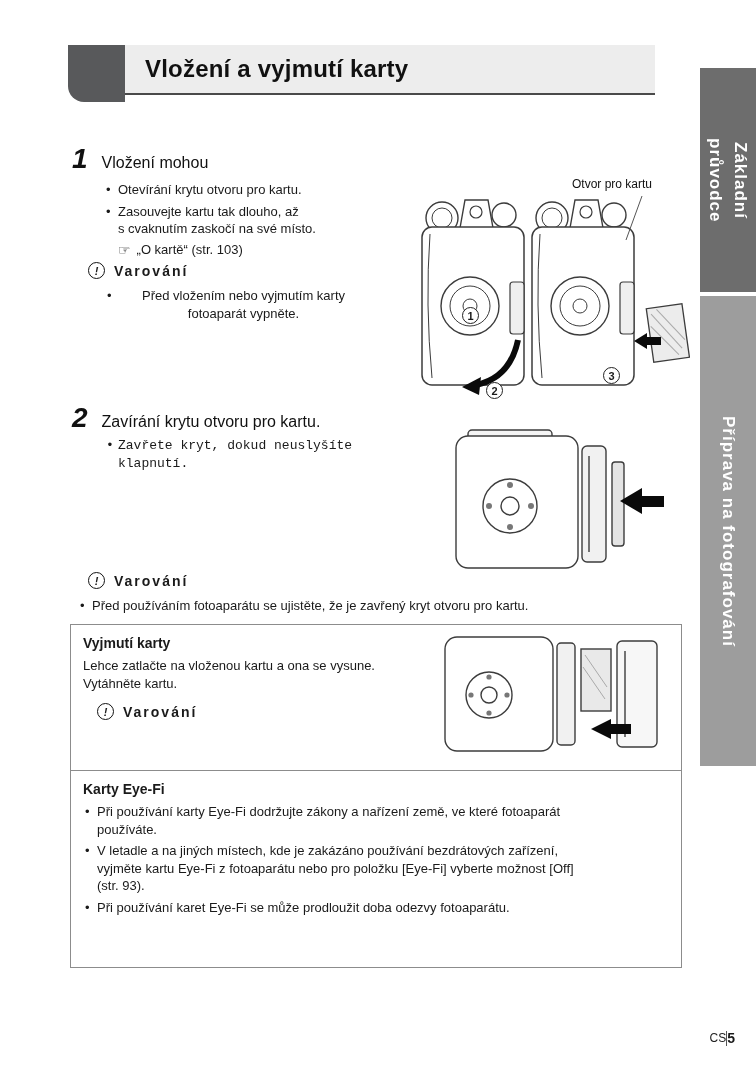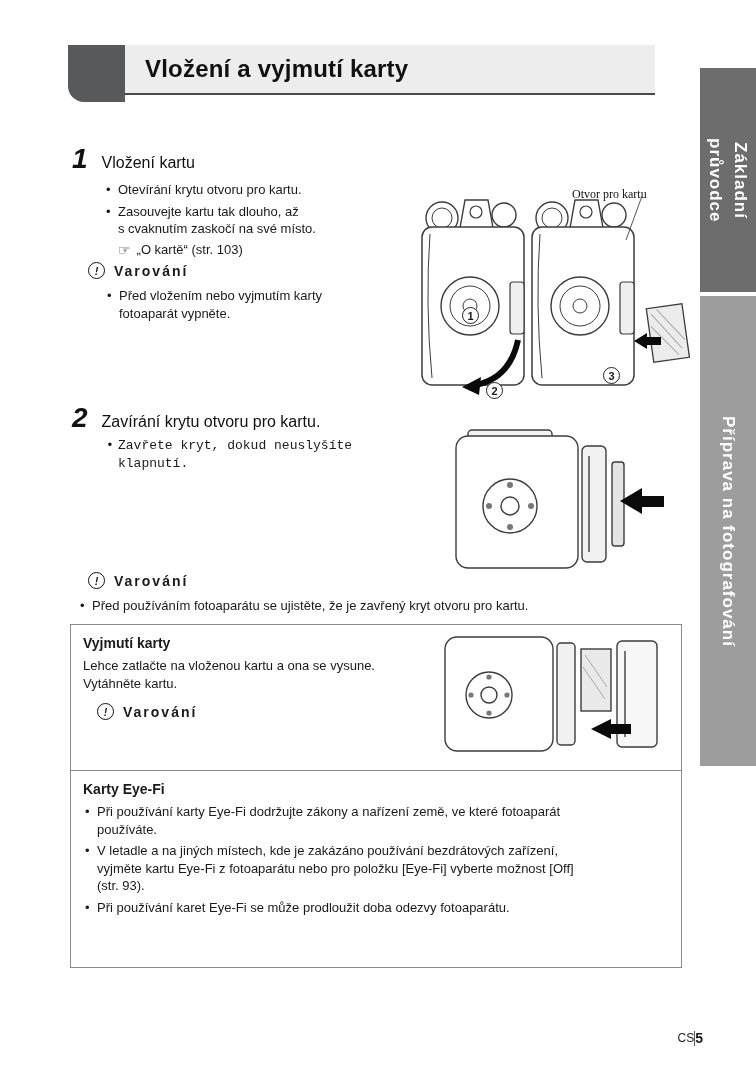--- a/index.html
+++ b/index.html
@@ -55,21 +55,21 @@
   .info-box { position:absolute; left:70px; top:624px; width:612px; border:1px solid #8c8c8c; }
   .box-sec { padding:10px 12px; }
   .sec-remove { position:relative; height:146px; border-bottom:1px solid #8c8c8c; }
   .box-sec h3 { font-size:14px; font-weight:bold; margin-bottom:6px; }
   .plain { font-size:13px; line-height:18px; width:352px; }
   .warning-inner { margin-top:10px; margin-left:14px; width:345px; }
   .sec-eyefi { min-height:196px; }
   .sec-eyefi .bullets { position:static; width:584px; margin-top:2px; }
 
   
-  .footer { position:absolute; left:623px; top:1030px; width:80px; display:flex;
+  .footer { position:absolute; left:655px; top:1030px; width:80px; display:flex;
     align-items:center; justify-content:flex-end; gap:0; }
   .footer .lang { font-size:12px; color:#222; }
   .footer .fdiv { width:0; height:15px; border-left:1px solid #555; }
   .footer .pnum { font-size:14px; font-weight:bold; }
 
   svg { display:block; }
 </style>
 </head>
 <body>
 
@@ -83,44 +83,44 @@
   <div class="side-tab tab-basic">
     <span class="vword">Základní</span>
     <span class="vword">průvodce</span>
   </div>
   <div class="side-tab tab-prep">
     <span class="vword">Příprava na fotografování</span>
   </div>
 
   <div class="step-head" style="left:72px; top:143px;">
     <span class="step-num">1</span>
-    <span class="step-title">Vložení kartu</span>
+    <span class="step-title">Vložení mohou</span>
   </div>
   <div class="bullets" style="left:104px; top:181px; width:280px;">
     <div class="bullet">Otevírání krytu otvoru pro kartu.</div>
     <div class="bullet">Zasouvejte kartu tak dlouho, až
 s cvaknutím zaskočí na své místo.</div>
     <div class="ref-line">
       <span class="ref-icon">☞</span>
       <span>„O kartě“ (str. 103)</span>
     </div>
   </div>
 
   <div class="warning" style="left:88px; top:262px; width:280px;">
     <div class="warn-head">
       <span class="warn-icon">!</span>
       <span>Varování</span>
     </div>
-    <div class="bullets" style="margin-left:17px;">
+    <div class="bullets" style="margin-left:17px;text-align:center;">
       <div class="bullet">Před vložením nebo vyjmutím karty
 fotoaparát vypněte.</div>
     </div>
   </div>
 
-  <div class="callout-label" style="left:572px; top:187px;font-family:Liberation Serif, serif;">Otvor pro kartu</div>
+  <div class="callout-label" style="left:572px; top:177px;">Otvor pro kartu</div>
   <div class="figure" style="left:418px; top:194px; width:272px; height:208px;">
     <svg width="272" height="208" viewBox="0 0 272 208">
       <defs>
         <g id="camA">
           <circle cx="24" cy="24" r="16" fill="#fff" stroke="#3c3c3c" stroke-width="1.4"></circle>
           <circle cx="24" cy="24" r="10" fill="none" stroke="#3c3c3c" stroke-width="1"></circle>
           <circle cx="86" cy="21" r="12" fill="#fff" stroke="#3c3c3c" stroke-width="1.4"></circle>
           <path d="M42 34 L47 6 L70 6 L75 34 Z" fill="#fff" stroke="#3c3c3c" stroke-width="1.4"></path>
           <circle cx="58" cy="18" r="6" fill="#fff" stroke="#3c3c3c" stroke-width="1.2"></circle>
           <rect x="4" y="33" width="102" height="158" rx="10" fill="#fff" stroke="#3c3c3c" stroke-width="1.5"></rect>

